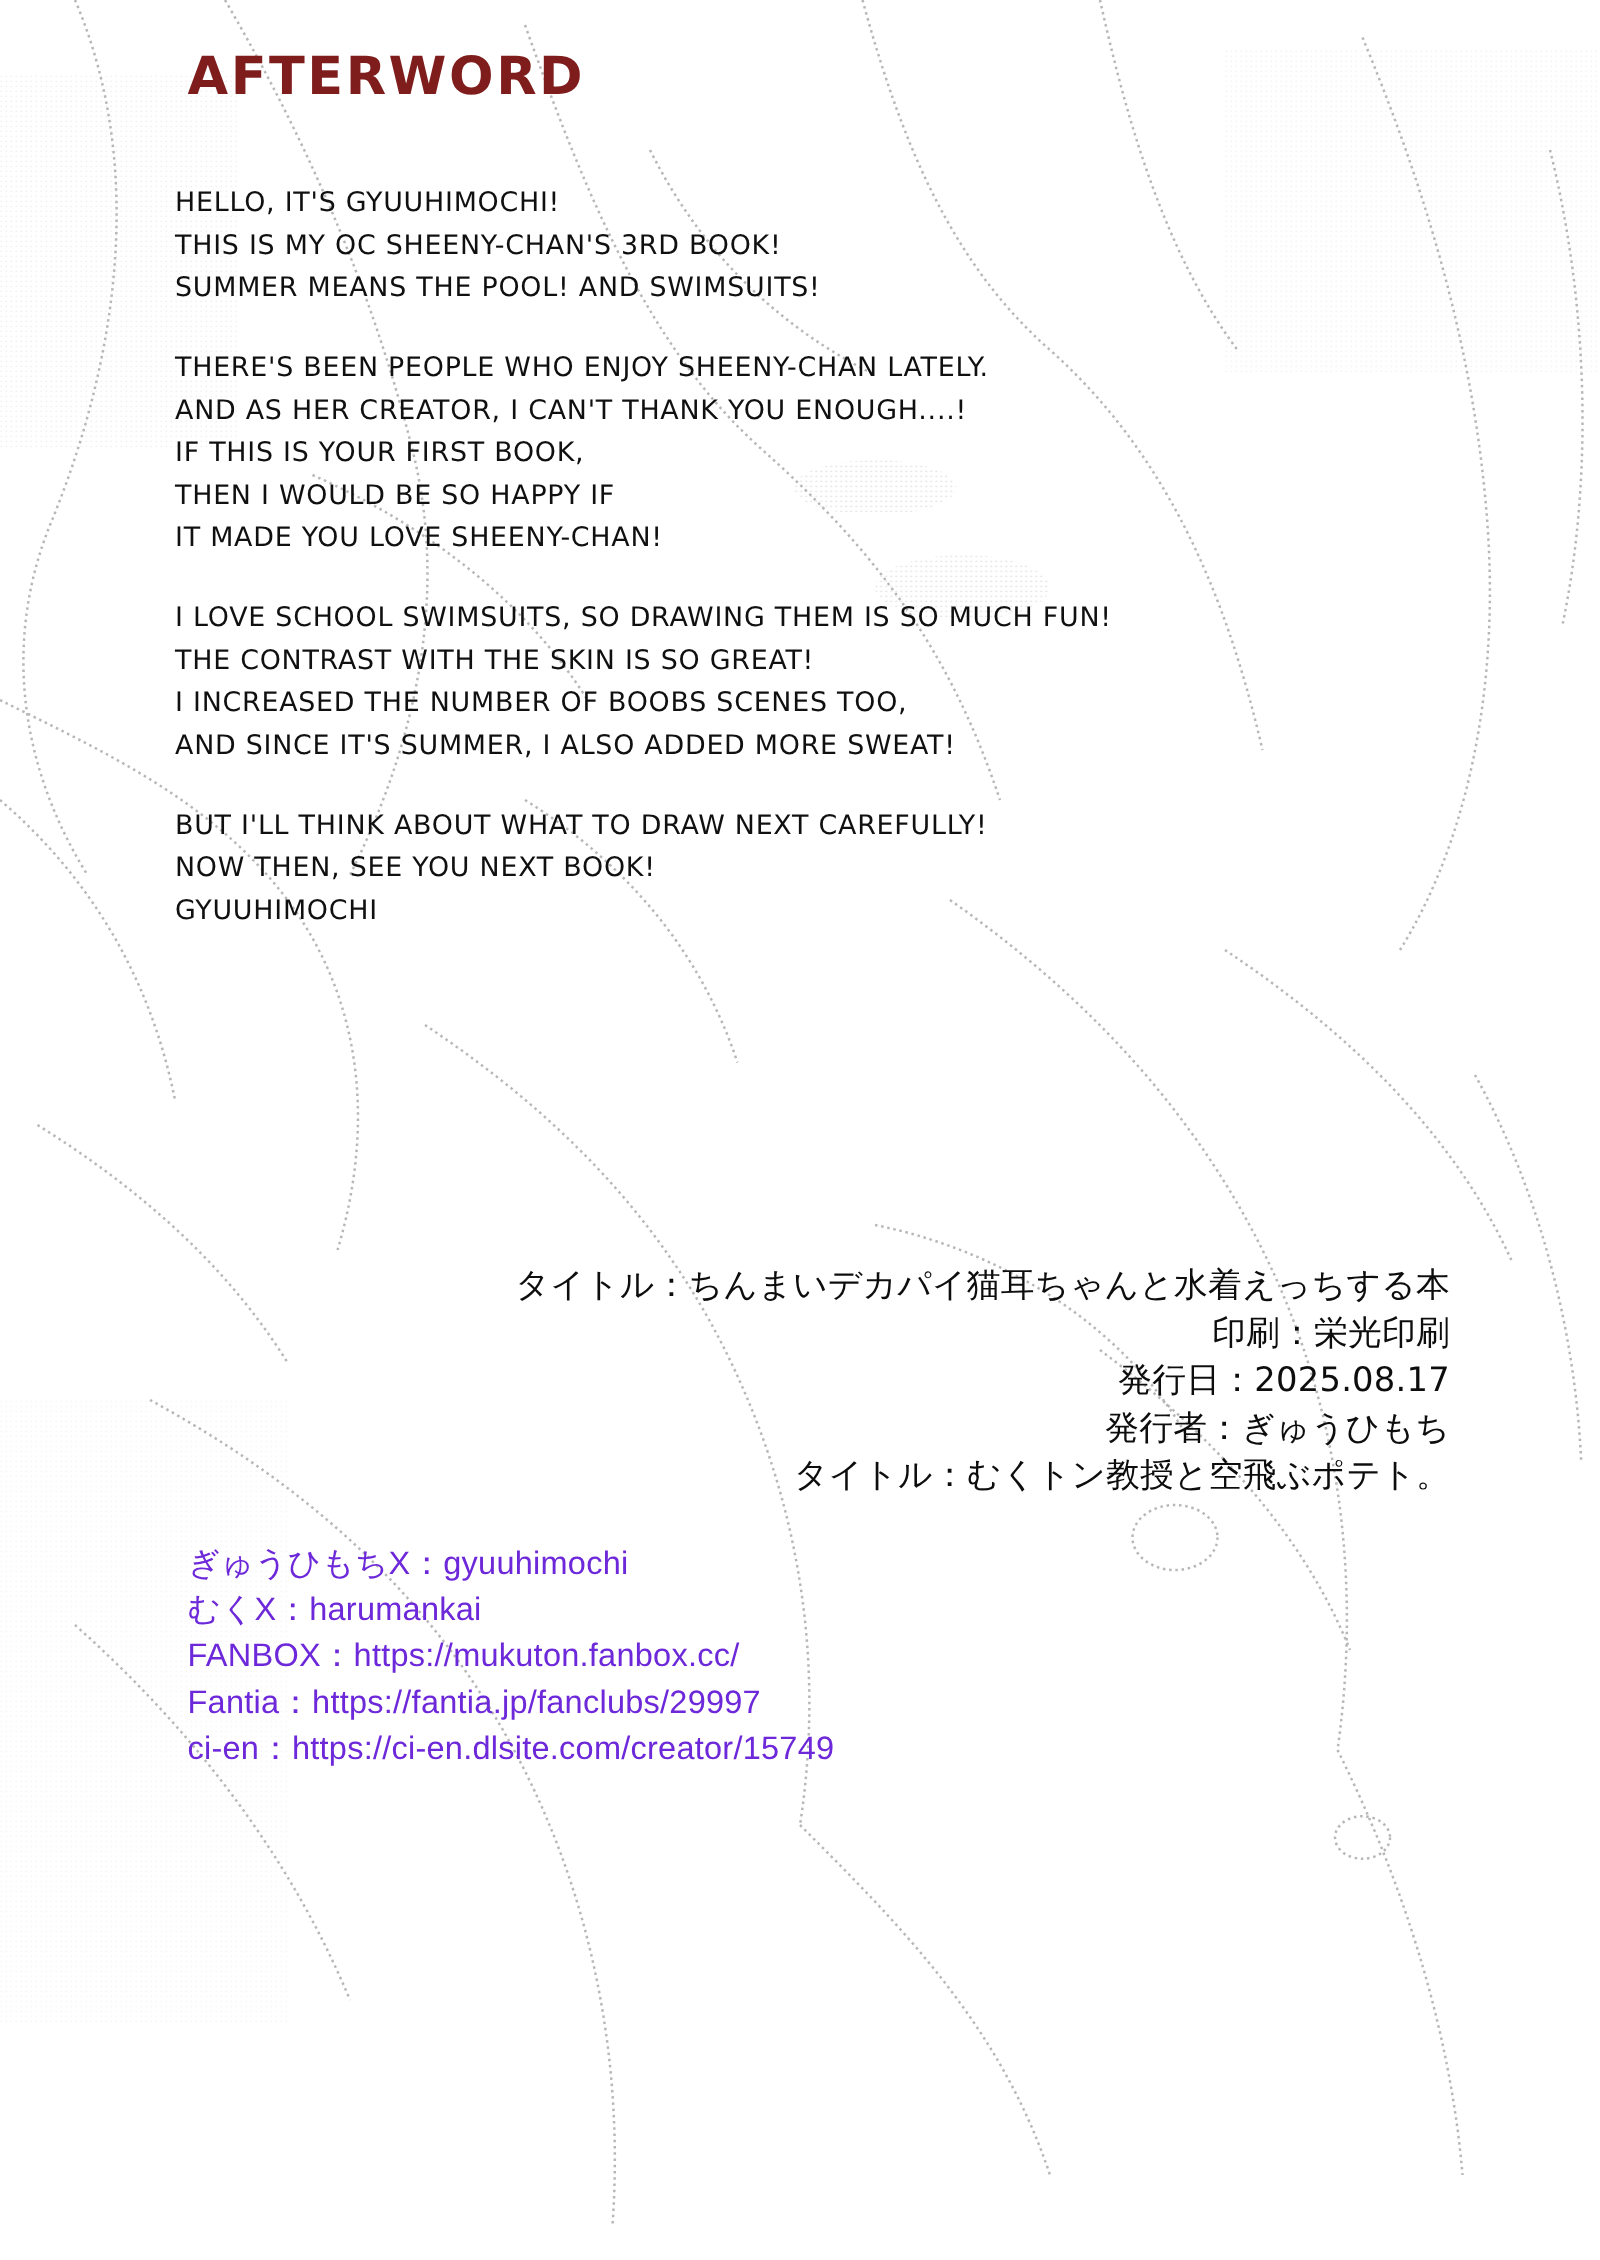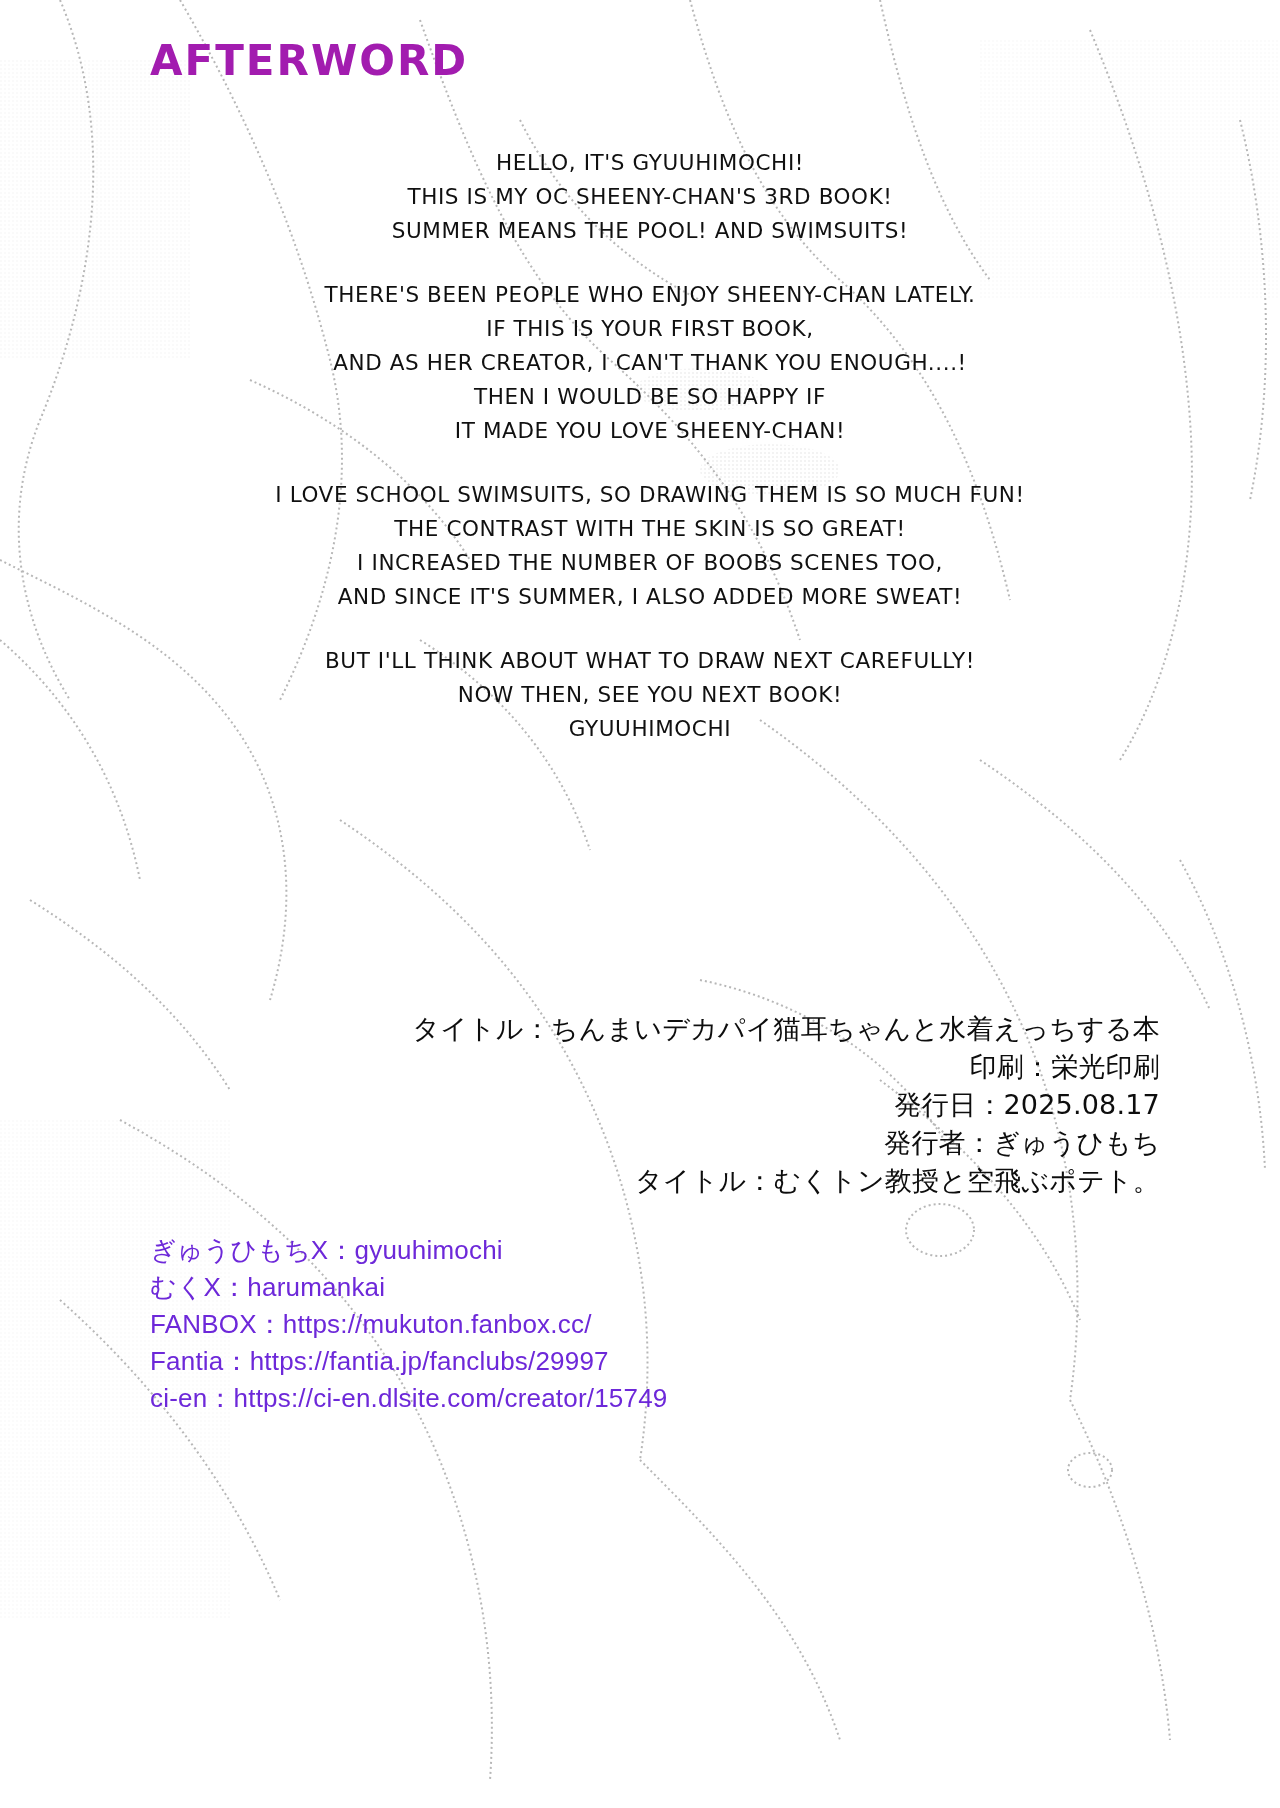--- a/index.html
+++ b/index.html
@@ -33,30 +33,29 @@
   }
 
   #afterword-title {
     position: absolute;
     left: 150px;
     top: 36px;
     font-size: 42px;
     font-weight: bold;
     letter-spacing: 2px;
     font-family: "DejaVu Sans", sans-serif;
-    color: #a21caf;
+    color: #7f1d1d;
     white-space: nowrap;
   }
 
   #body-text {
     position: absolute;
-    left: 150px;
+    left: 140px;
     top: 146px;
     width: 1000px;
-    text-align: center;
   }
 
   .para {
     margin: 0 0 30px 0;
   }
   .para:last-child { margin-bottom: 0; }
 
   .line {
     font-size: 21.5px;
     line-height: 34px;
@@ -149,22 +148,22 @@
   <div id="afterword-title">AFTERWORD</div>
 
   <div id="body-text">
     <div class="para">
       <div class="line">HELLO, IT'S GYUUHIMOCHI!</div>
       <div class="line">THIS IS MY OC SHEENY-CHAN'S 3RD BOOK!</div>
       <div class="line">SUMMER MEANS THE POOL! AND SWIMSUITS!</div>
     </div>
     <div class="para">
       <div class="line">THERE'S BEEN PEOPLE WHO ENJOY SHEENY-CHAN LATELY.</div>
+      <div class="line">AND AS HER CREATOR, I CAN'T THANK YOU ENOUGH....!</div>
       <div class="line">IF THIS IS YOUR FIRST BOOK,</div>
-      <div class="line">AND AS HER CREATOR, I CAN'T THANK YOU ENOUGH....!</div>
       <div class="line">THEN I WOULD BE SO HAPPY IF</div>
       <div class="line">IT MADE YOU LOVE SHEENY-CHAN!</div>
     </div>
     <div class="para">
       <div class="line">I LOVE SCHOOL SWIMSUITS, SO DRAWING THEM IS SO MUCH FUN!</div>
       <div class="line">THE CONTRAST WITH THE SKIN IS SO GREAT!</div>
       <div class="line">I INCREASED THE NUMBER OF BOOBS SCENES TOO,</div>
       <div class="line">AND SINCE IT'S SUMMER, I ALSO ADDED MORE SWEAT!</div>
     </div>
     <div class="para">

